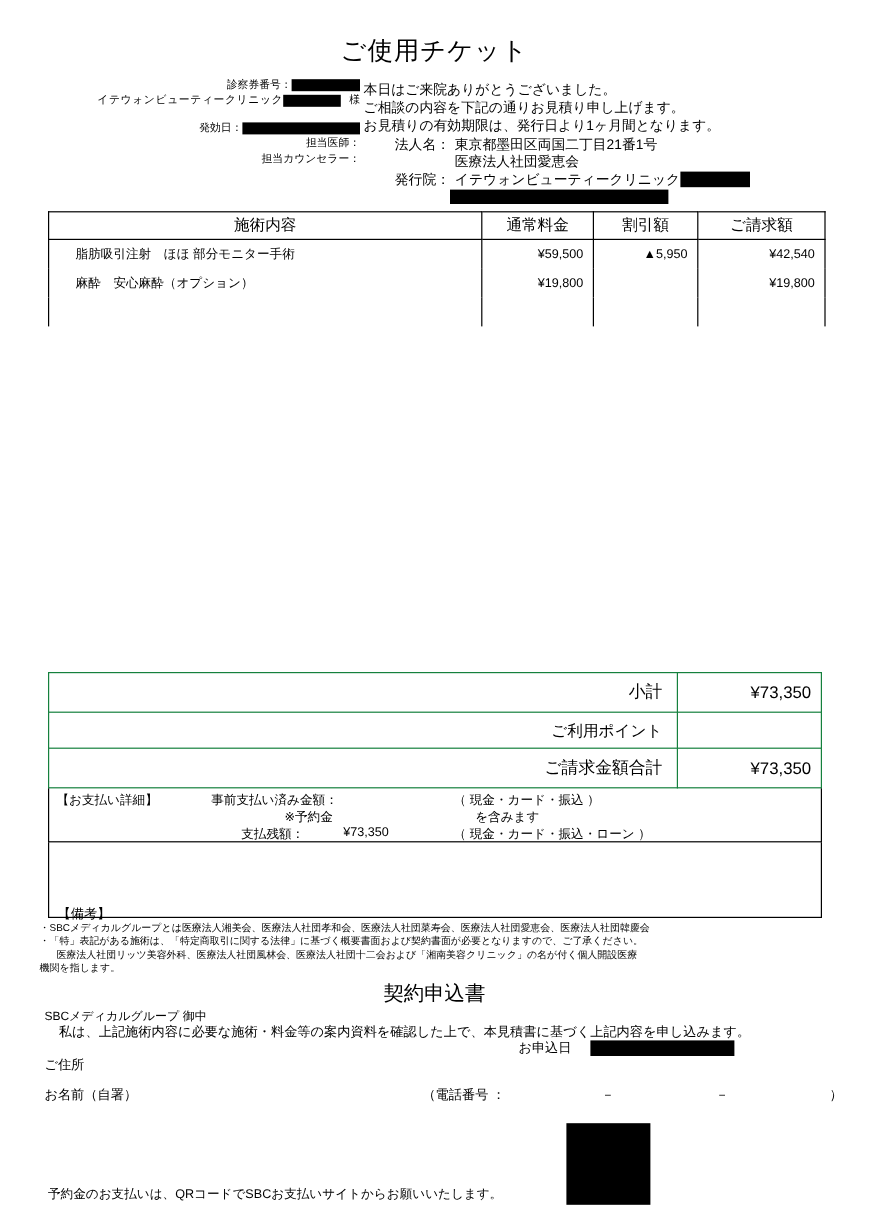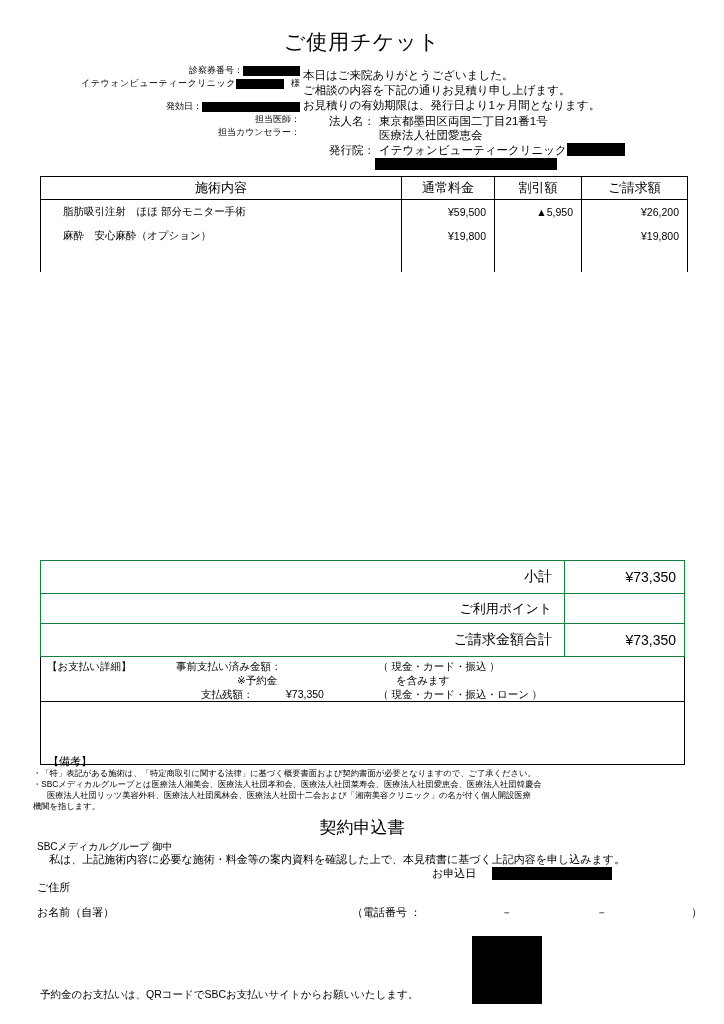--- a/index.html
+++ b/index.html
@@ -360,21 +360,21 @@
         <th class="col-price">通常料金</th>
         <th class="col-disc">割引額</th>
         <th class="col-bill">ご請求額</th>
       </tr>
     </thead>
     <tbody>
       <tr>
         <td class="cell-desc">脂肪吸引注射　ほほ 部分モニター手術</td>
         <td class="cell-num">¥59,500</td>
         <td class="cell-num">▲5,950</td>
-        <td class="cell-num">¥26,200</td>
+        <td class="cell-num">¥42,540</td>
       </tr>
       <tr>
         <td class="cell-desc">麻酔　安心麻酔（オプション）</td>
         <td class="cell-num">¥19,800</td>
         <td class="cell-num"></td>
         <td class="cell-num">¥19,800</td>
       </tr>
       <tr>
         <td class="filler-td"></td>
         <td class="filler-td"></td>
@@ -411,22 +411,22 @@
     <span class="pay-amt">¥73,350</span>
     <span class="pay-c3">（ 現金・カード・振込・ローン ）</span>
   </div>
 
   <div class="remarks">
     <span class="rlabel">【備考】</span>
     <span class="abs" style="left:70px;top:4px;"></span>
   </div>
 
   <div class="disclaimer">
+    <div class="d-line">・SBCメディカルグループとは医療法人湘美会、医療法人社団孝和会、医療法人社団菜寿会、医療法人社団愛恵会、医療法人社団韓慶会</div>
     <div class="d-line">・「特」表記がある施術は、「特定商取引に関する法律」に基づく概要書面および契約書面が必要となりますので、ご了承ください。</div>
-    <div class="d-line">・SBCメディカルグループとは医療法人湘美会、医療法人社団孝和会、医療法人社団菜寿会、医療法人社団愛恵会、医療法人社団韓慶会</div>
     <div class="d-line d-indent">医療法人社団リッツ美容外科、医療法人社団風林会、医療法人社団十二会および「湘南美容クリニック」の名が付く個人開設医療</div>
     <div class="d-line">機関を指します。</div>
   </div>
 
   <div class="contract-title">契約申込書</div>
   <div class="c-addr">SBCメディカルグループ 御中</div>
   <div class="c-stmt">私は、上記施術内容に必要な施術・料金等の案内資料を確認した上で、本見積書に基づく上記内容を申し込みます。</div>
   <div class="c-applydate">
     <span>お申込日</span>
     <span class="redact" style="width:120px;height:13px;margin-left:16px;"></span>

